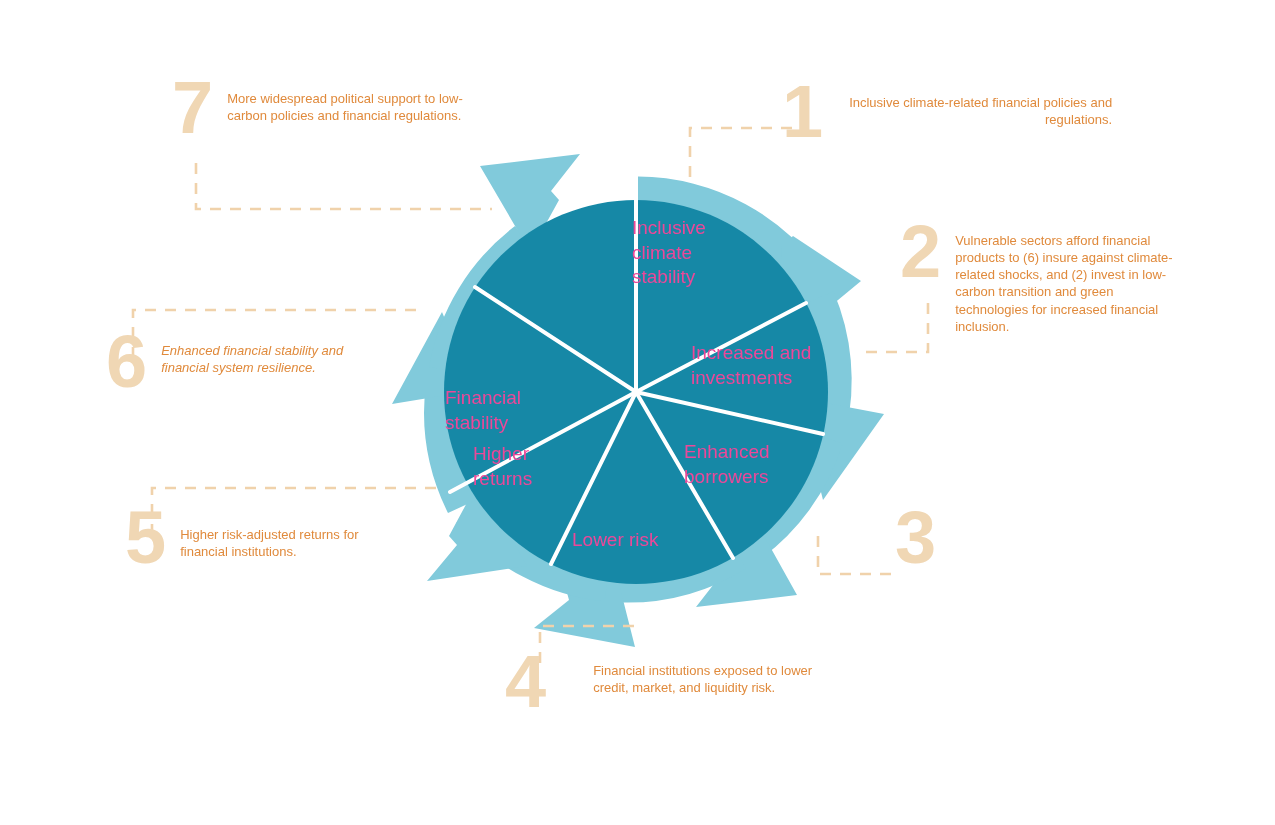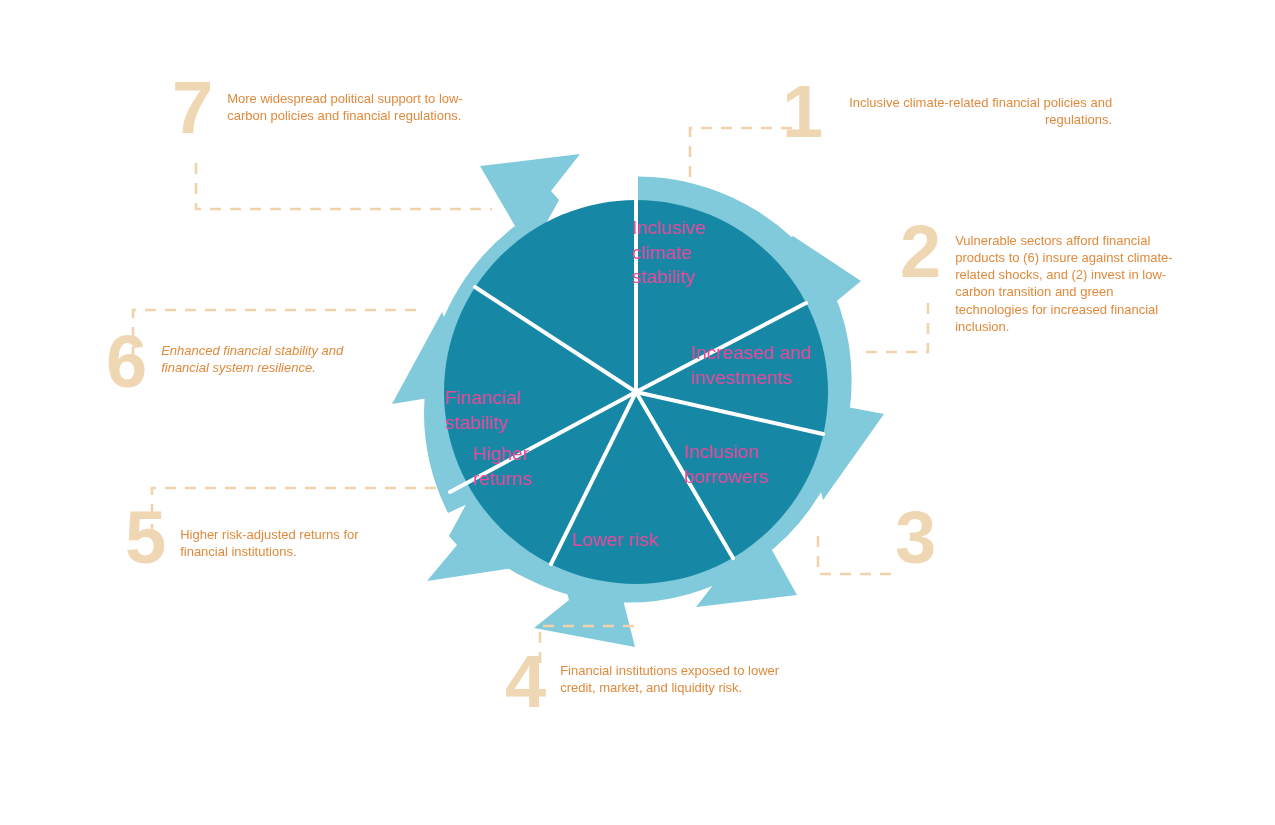--- a/index.html
+++ b/index.html
@@ -30,21 +30,21 @@
   #note2{left:900px;top:226px;width:290px;}
   #note2 .num{margin-right:14px;margin-top:-4px;}
   #note2 .txt{width:218px;padding-top:6px;}
 
   #note3{left:895px;top:512px;width:300px;}
   #note3 .num{margin-right:14px;margin-top:-4px;}
   #note3 .txt{width:220px;padding-top:6px;}
 
   #note4{left:505px;top:656px;width:320px;}
   #note4 .num{margin-right:14px;margin-top:-4px;}
-  #note4 .txt{width:242px;padding-top:6px;}
+  #note4 .txt{width:242px;padding-top:6px;margin-left:33px;}
 
   #note5{left:125px;top:512px;width:300px;}
   #note5 .num{margin-right:14px;margin-top:-4px;}
   #note5 .txt{width:222px;padding-top:14px;}
 
   #note6{left:106px;top:336px;width:300px;}
   #note6 .num{margin-right:14px;margin-top:-4px;}
   #note6 .txt{width:200px;padding-top:6px;font-style:italic;}
 
   #note7{left:172px;top:84px;width:330px;}
@@ -171,21 +171,21 @@
     <div>climate</div>
     <div>stability</div>
   </div>
 
   <div class="sector-label" style="left:691px;top:341px;width:140px;">
     <div>Increased and</div>
     <div>investments</div>
   </div>
 
   <div class="sector-label" style="left:684px;top:440px;width:120px;">
-    <div>Inclusion</div>
+    <div>Enhanced</div>
     <div>borrowers</div>
   </div>
 
   <div class="sector-label" style="left:572px;top:528px;width:120px;">
     <div>Lower risk</div>
   </div>
 
   <div class="sector-label" style="left:473px;top:442px;width:110px;">
     <div>Higher</div>
     <div>returns</div>

